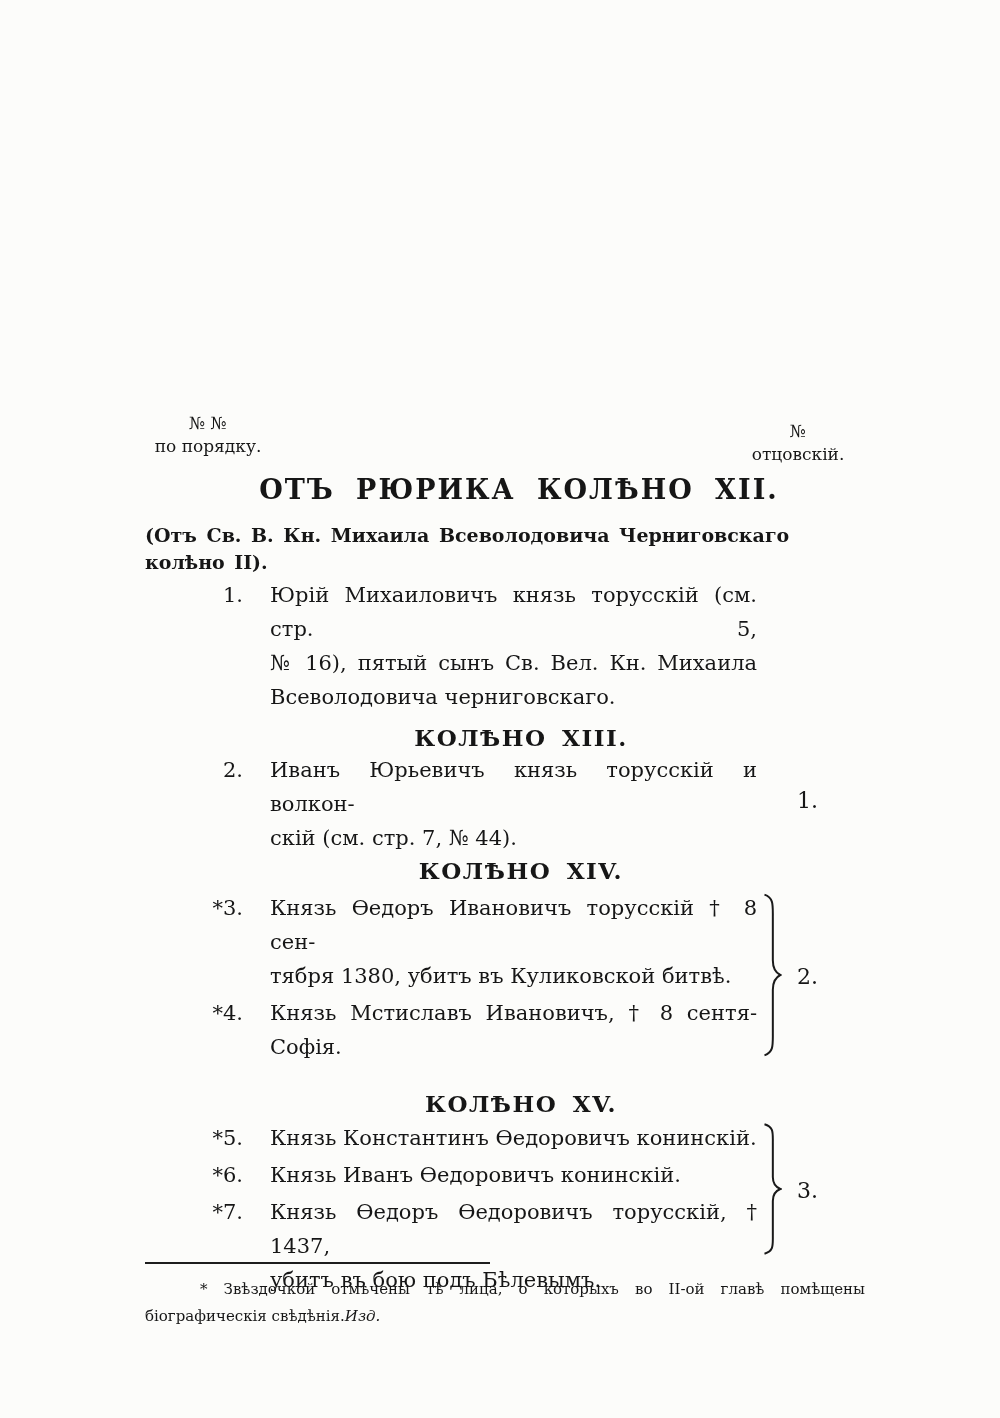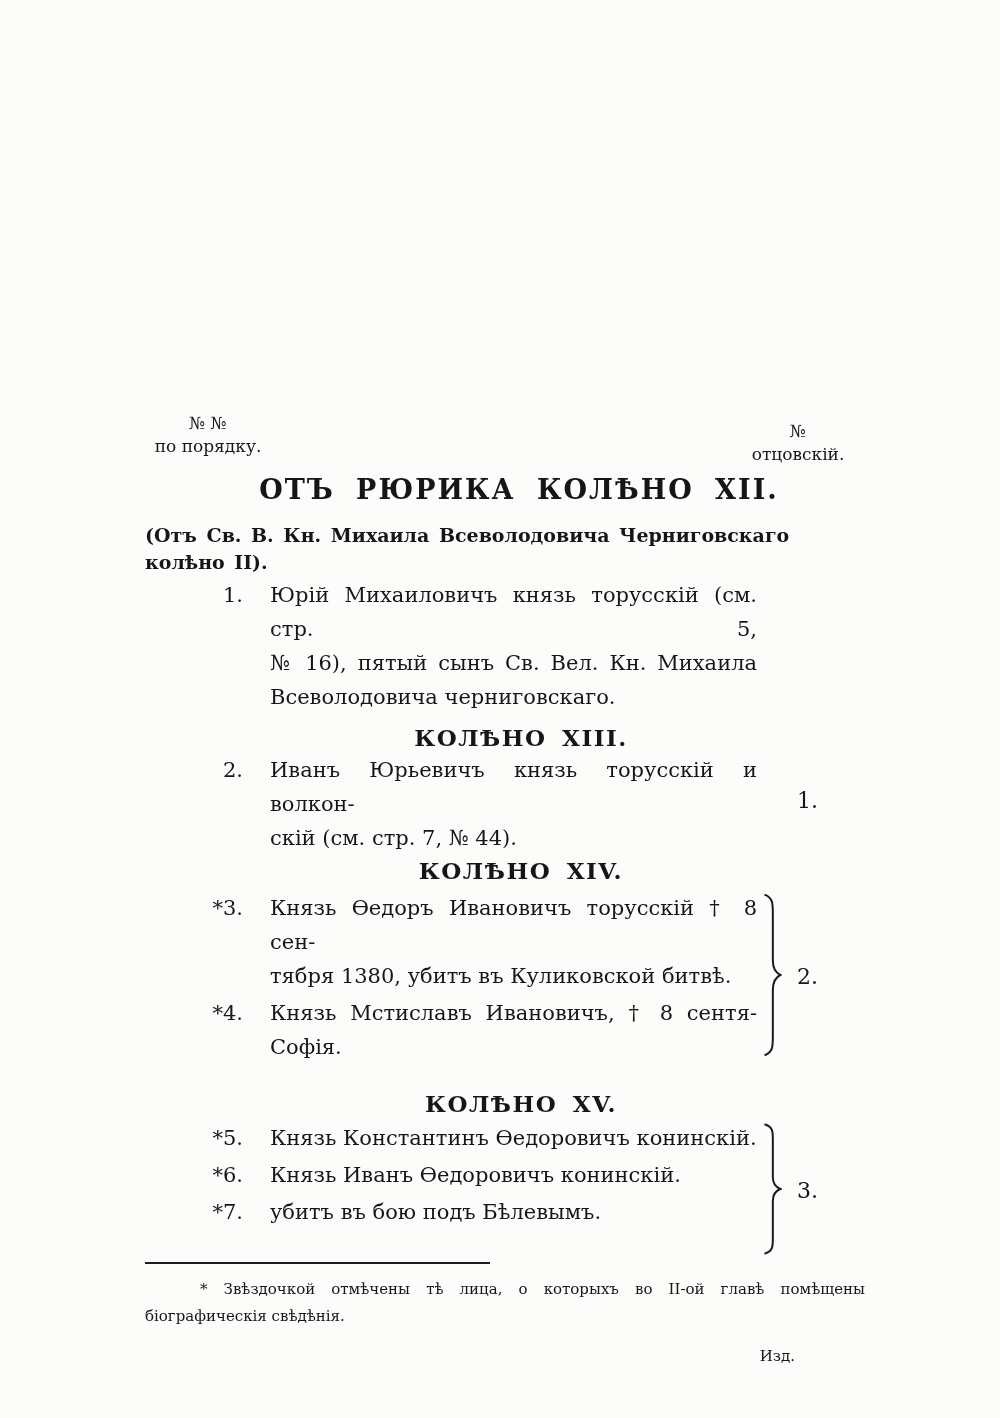--- a/index.html
+++ b/index.html
@@ -33,22 +33,22 @@
   .group{left:0;width:720px;}
   .group .entry{position:static;margin-bottom:3px;}
   .brace{position:absolute;left:617px;top:2px;height:calc(100% - 6px);width:20px;}
   .brace-num,.gen-num{
     position:absolute;left:652px;font-size:22px;width:60px;
   }
   .brace-num{top:50%;transform:translateY(-50%);}
   .footrule{left:0;top:1262px;width:345px;height:2px;background:#1d1d1d;}
   .footnote{left:0;top:1276px;width:720px;font-size:15px;line-height:27px;}
   .fn1{text-indent:55px;}
-  .fn2{display:flex;justify-content:space-between;padding-right:70px;}
-  .sig{margin-top:40px;}
+  .fn2{display:flex;padding-right:70px;}
+  .sig{font-style:italic;}
 </style>
 </head>
 <body>
 
 <div class="page">
   <div class="content">
 
     <div class="abs hdr hdr-left">
       <div>№ №</div>
       <div>по порядку.</div>
@@ -120,20 +120,21 @@
       </div>
       <div class="entry">
         <div class="num">*6.</div>
         <div class="etext">
           <div>Князь Иванъ Ѳедоровичъ конинскій.</div>
         </div>
       </div>
       <div class="entry">
         <div class="num">*7.</div>
         <div class="etext">
+          <div class="jl">Князь Ѳедоръ Ѳедоровичъ торусскій, † 1437,</div>
           <div>убитъ въ бою подъ Бѣлевымъ.</div>
         </div>
       </div>
       <svg class="brace" viewBox="0 0 24 200" preserveAspectRatio="none">
         <path d="M3 2 C 14 6, 13 14, 13 30 L 13 82 C 13 92, 16 97, 22 100 C 16 103, 13 108, 13 118 L 13 170 C 13 186, 14 194, 3 198" fill="none" stroke="#1a1a1a" stroke-width="2" vector-effect="non-scaling-stroke"></path>
       </svg>
       <div class="brace-num">3.</div>
     </div>
 
     <div class="abs footrule"></div>

